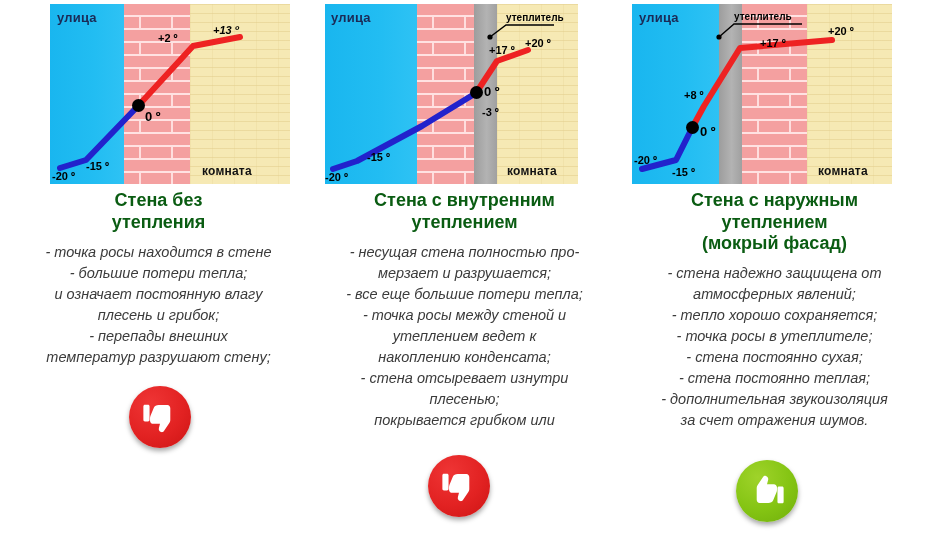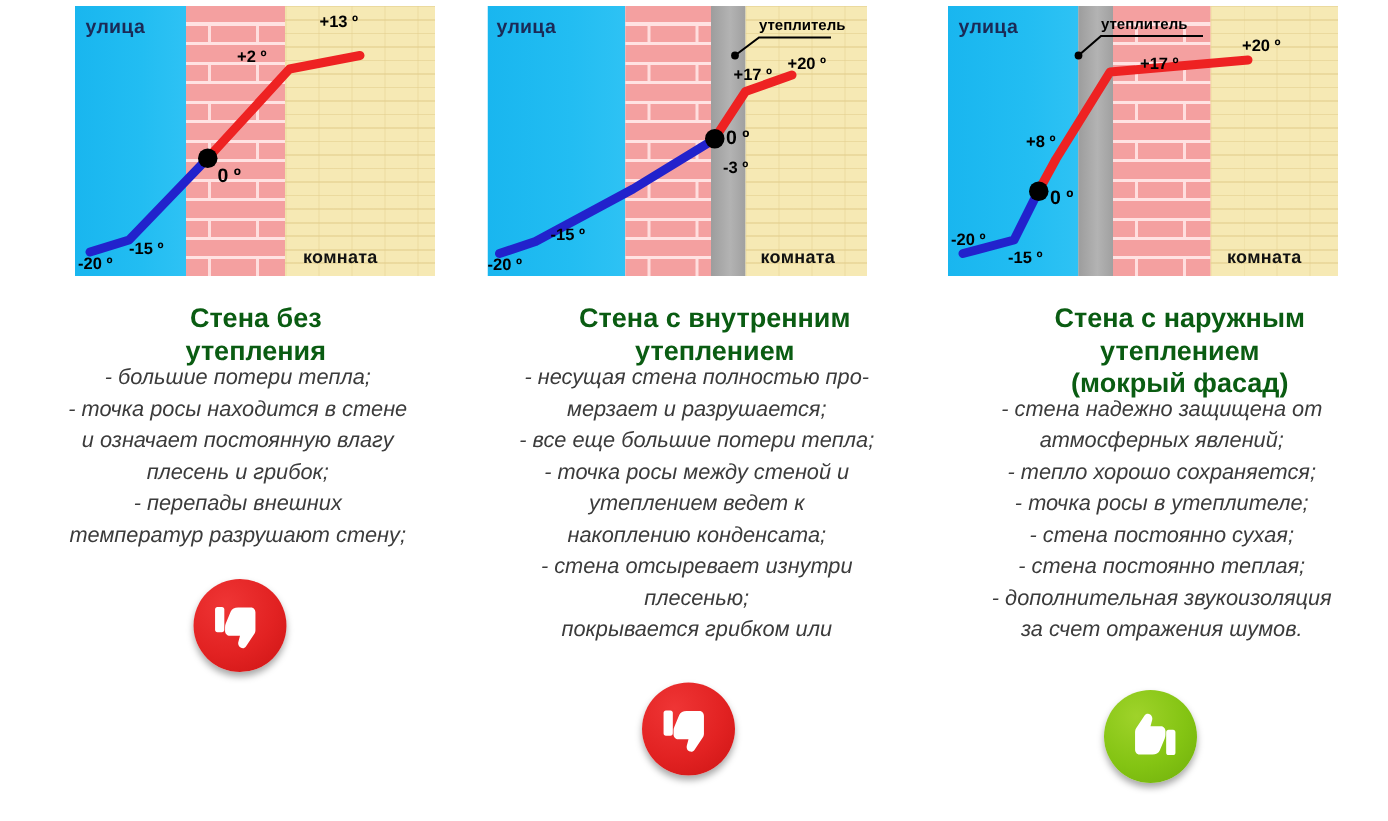--- a/index.html
+++ b/index.html
@@ -52,21 +52,21 @@
   .temp.big{font-size:13px;}
   .insul-word{
     position:absolute;font-weight:bold;font-size:10px;color:#000;white-space:nowrap;
   }
   .dot{position:absolute;width:13px;height:13px;border-radius:50%;background:#000;}
   .diagram svg{position:absolute;left:0;top:0;}
 
   
   .title{
     text-align:center;color:#0a5c12;font-weight:bold;font-size:18px;
-    line-height:1.2;margin:12px;padding:0 6px;
+    line-height:1.2;margin:0;padding:0 6px;
   }
   .bullets{
     text-align:center;color:#3b3b3b;font-style:italic;font-size:14.5px;
     line-height:1.45;padding:0 6px;
   }
   .bullets div{white-space:nowrap;}
 
   .thumb{
     width:62px;height:62px;border-radius:50%;
     display:flex;align-items:center;justify-content:center;
@@ -94,29 +94,29 @@
       </svg>
       <div class="dot" style="left:82px;top:95px;"></div>
 
       <span class="dg-label dg-street" style="left:7px;top:6px;">улица</span>
       <span class="dg-label" style="left:152px;top:160px;">комната</span>
 
       <span class="temp" style="left:2px;top:166px;">-20 º</span>
       <span class="temp" style="left:36px;top:156px;">-15 º</span>
       <span class="temp big" style="left:95px;top:105px;">0 º</span>
       <span class="temp" style="left:108px;top:28px;">+2 º</span>
-      <span class="temp" style="left:163px;top:5px;">+13 º</span>
+      <span class="temp" style="left:163px;top:20px;font-style:italic;">+13 º</span>
     </div>
 
     <h2 class="title" style="position:absolute;left:0;top:190px;width:305px;white-space:pre-line;">Стена без
 утепления</h2>
 
     <div class="bullets" style="position:absolute;left:0;top:242px;width:305px;">
+      <div>- точка росы находится в стене</div>
       <div>- большие потери тепла;</div>
-      <div>- точка росы находится в стене</div>
       <div>и означает постоянную влагу</div>
       <div>плесень и грибок;</div>
       <div>- перепады внешних</div>
       <div>температур разрушают стену;</div>
     </div>
 
     <div class="thumb thumb-down" style="position:absolute;left:129px;top:386px;">
       <svg width="38" height="38" viewBox="0 0 24 24" aria-hidden="true">
         <path fill="#ffffff" d="M3.2 4.4h9.6c1.5 0 2.6.5 3.1 1.7l2.1 5.1c.2.5.3 1 .3 1.5v1.6c0 1.1-.9 2-2 2H12l.7 2.6c.3 1.2-.3 2.3-1.4 2.6-.7.2-1.4-.1-1.8-.7L6 15.6c-.3-.5-.5-1-.5-1.6V6.5c0-1.2.8-2.1 1.8-2.1zM19.6 4.2h1.9c.6 0 1 .4 1 1v8.6c0 .6-.4 1-1 1h-1.9c-.6 0-1-.4-1-1V5.2c0-.6.4-1 1-1z" transform="scale(-1,1) translate(-24,0)"></path>
       </svg>

